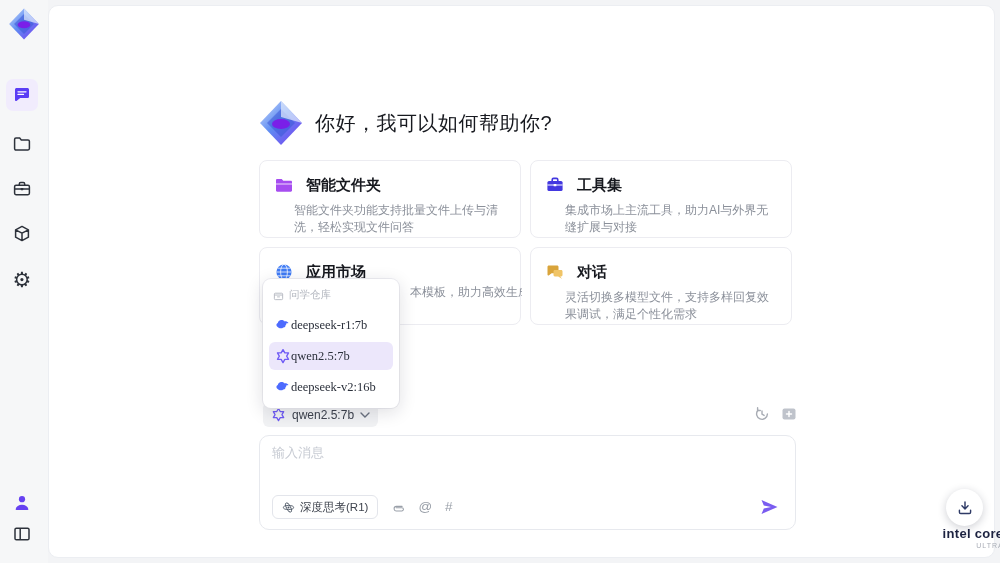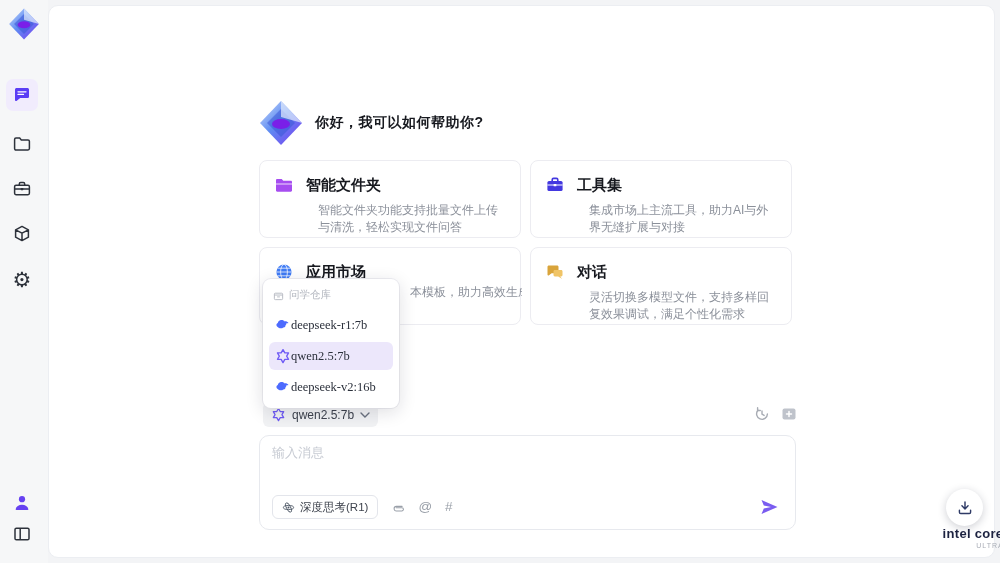--- a/index.html
+++ b/index.html
@@ -13,30 +13,30 @@
               display:flex; align-items:center; justify-content:center; cursor:pointer; }
   .nav-item.active { background:#f1ecfd; }
   .gear-glyph { font-size:21px; color:#2d323b; line-height:1; font-family:"DejaVu Sans",sans-serif; }
 
   
   .main { position:absolute; left:48px; top:5px; width:947px; height:553px;
           background:#ffffff; border:1px solid #eceef2; border-radius:10px; }
 
   
   .greeting { position:absolute; left:208px; top:92px; height:50px; display:flex; align-items:center; gap:10px; }
-  .greeting-title { font-size:14px; font-weight:bold; color:#17191f; letter-spacing:.5px; }
+  .greeting-title { font-size:20px; font-weight:normal; color:#17191f; letter-spacing:.5px; }
 
   
   .cards { position:absolute; left:210px; top:154px; width:537px; display:grid;
            grid-template-columns:262px 262px; column-gap:13px; row-gap:12px;gap:9px; }
   .card { height:78px; background:#fff; border:1px solid #ececf1; border-radius:8px;
           padding:14px 14px 12px 14px; position:relative; cursor:pointer; }
   .card-head { display:flex; align-items:center; gap:12px; }
   .card-title { font-size:15px; font-weight:bold; color:#17191f; }
-  .card-desc { margin:7px 0 0 44px; font-size:12px; line-height:17px; color:#8b909a; }
+  .card-desc { margin:7px 0 0 20px; font-size:12px; line-height:17px; color:#8b909a; }
   .card-desc.fragment { position:absolute; left:150px; top:36px; width:112px; height:17px;
                         margin:0; overflow:hidden; white-space:nowrap; }
 
   
   .dropdown { position:absolute; left:214px; top:273px; width:136px; background:#fff; border-radius:8px;
               box-shadow:0 4px 18px rgba(20,22,40,.14), 0 0 0 1px #f0f0f4; padding:7px 6px; z-index:50;font-family:Liberation Serif, serif; }
   .dd-header { display:flex; align-items:center; gap:5px; padding:2px 4px 6px 4px;
                font-size:10.5px; color:#b3b7bf; }
   .dd-item { display:flex; align-items:center; height:28px; padding:0 6px;
              border-radius:6px; font-size:12.5px; color:#2b303b; cursor:pointer; margin-top:3px; }

